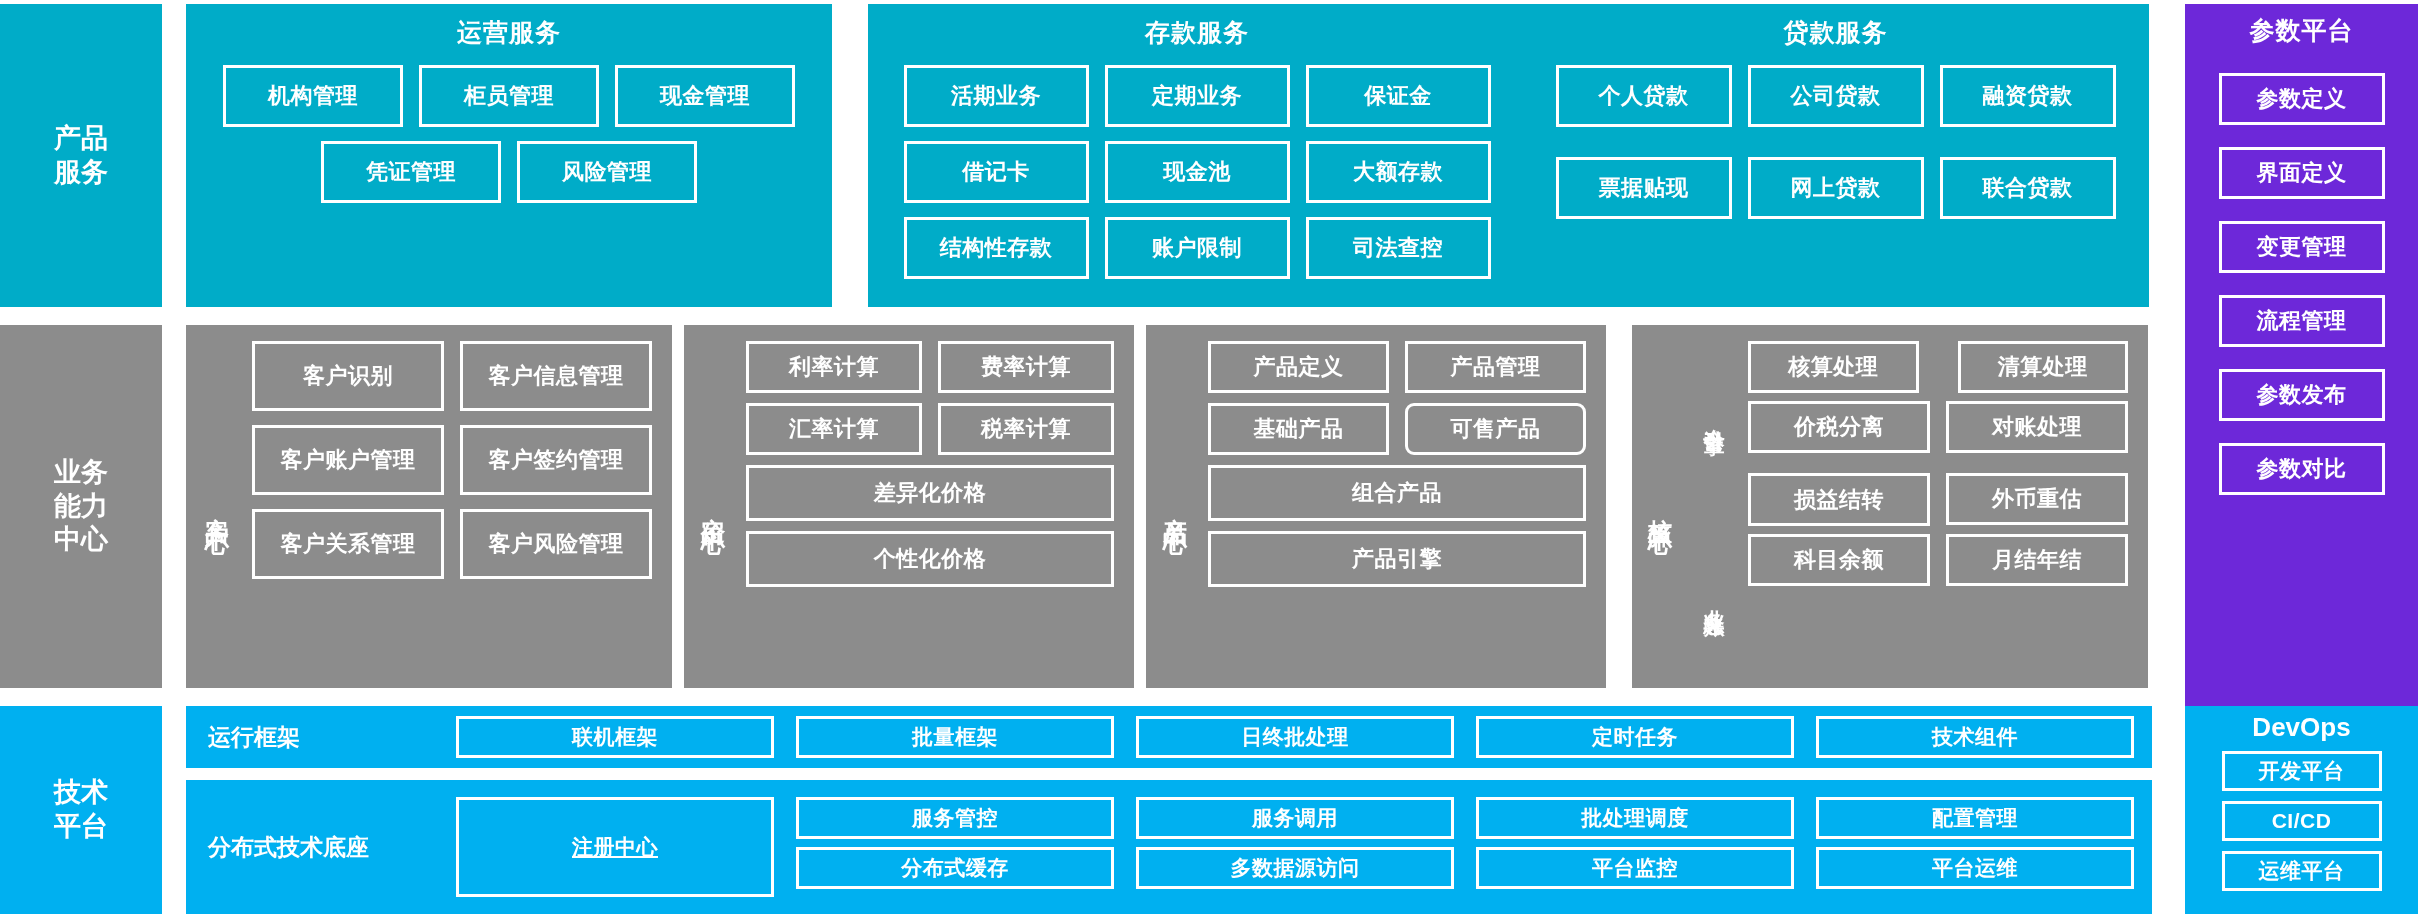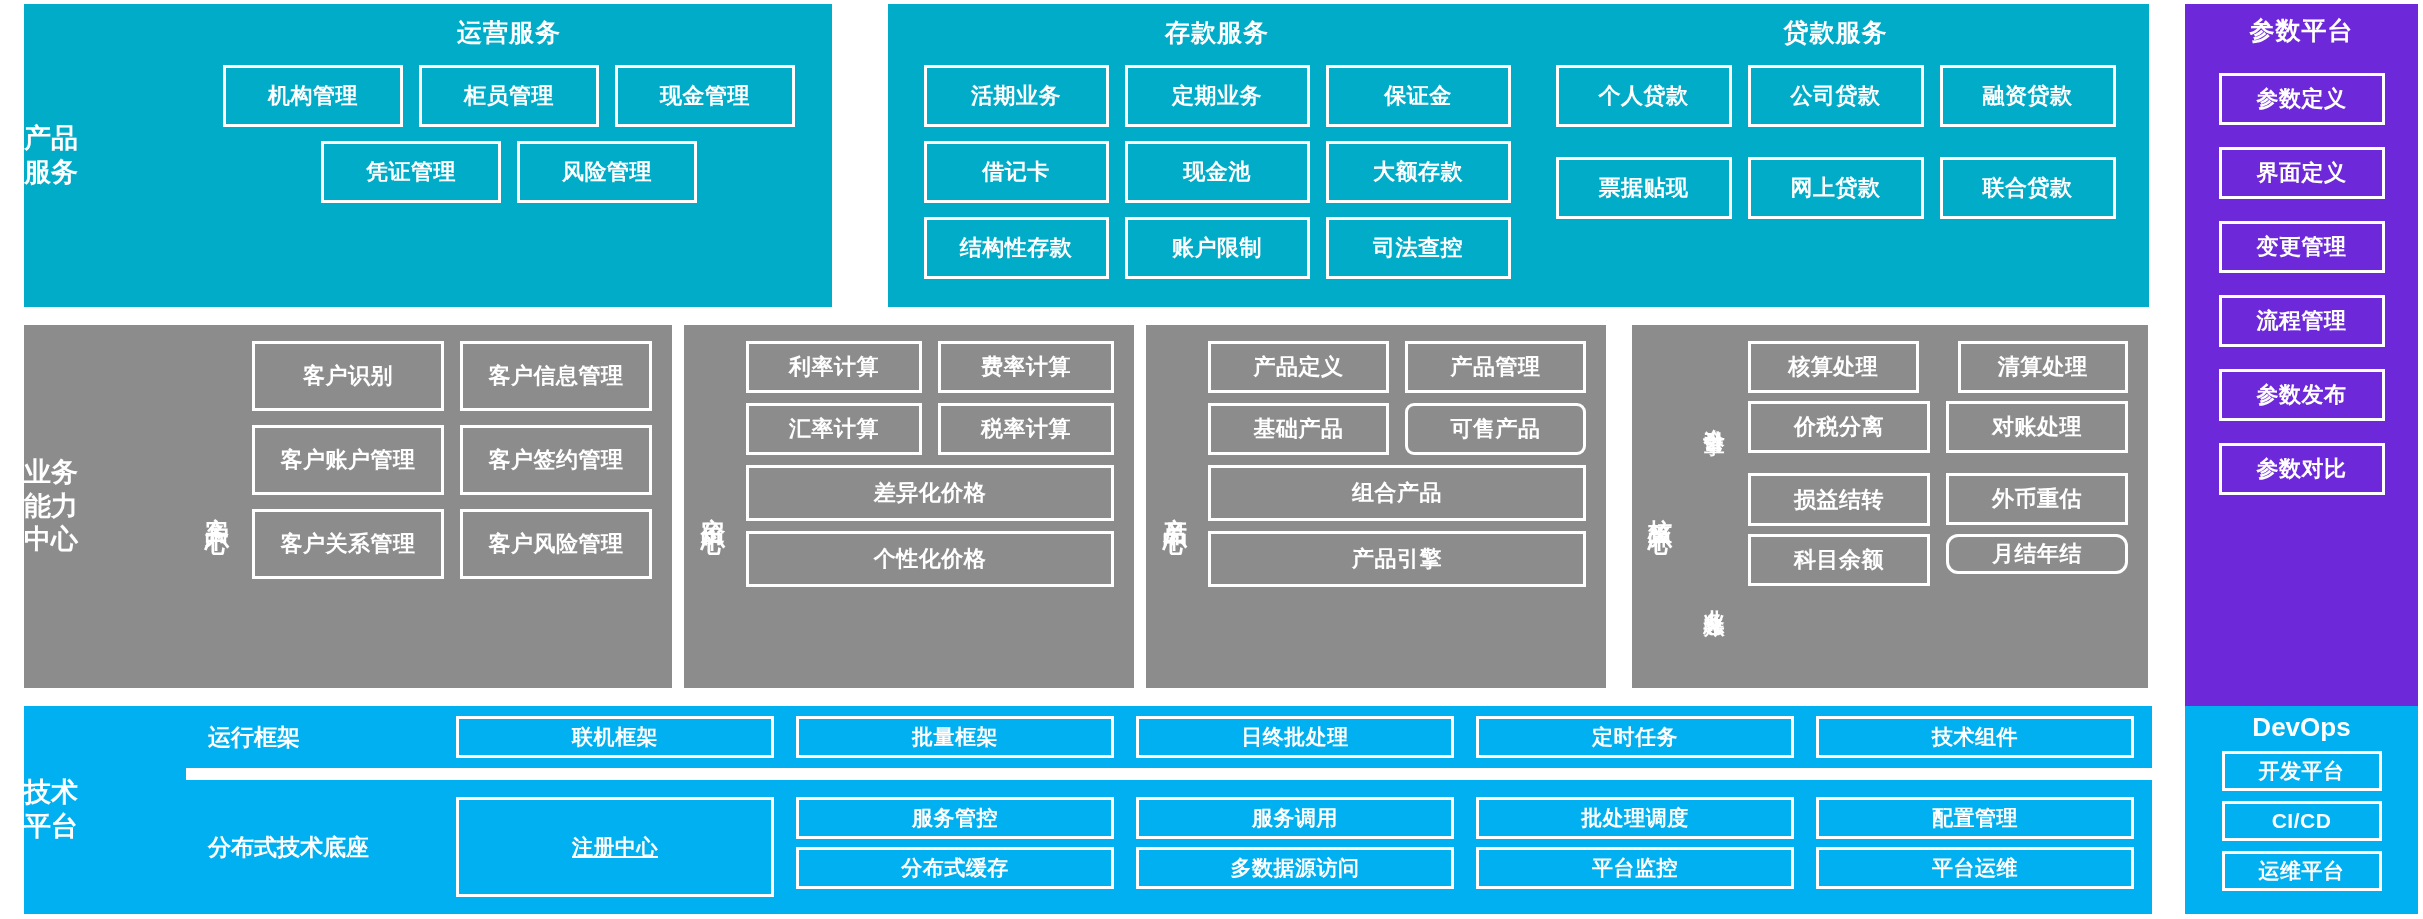--- a/index.html
+++ b/index.html
@@ -7,24 +7,23 @@
     width: 2423px; height: 919px;
     background: #ffffff;
     font-family: "Liberation Sans", "DejaVu Sans", sans-serif;
     overflow: hidden;
   }
   .page { position: relative; width: 2423px; height: 919px; }
 
   
   .band { position: absolute; display: flex; }
   .side-label {
-    display: flex; align-items: center; justify-content: flex-start;
+    display: flex; align-items: center; justify-content: center;
     color: #ffffff; font-weight: bold; text-align: center;
     line-height: 1.25;
-    margin-left: 24px;
   }
   .grp-title {
     color: #ffffff; font-weight: bold; text-align: center;
     font-size: 25px; letter-spacing: 1px;
   }
   .cell {
     border: 3px solid #ffffff;
     color: #ffffff; font-weight: bold;
     display: flex; align-items: center; justify-content: center;
     text-align: center; font-size: 22px; letter-spacing: .5px;
@@ -41,21 +40,21 @@
   .r1-side {
     position: absolute; left: 0; top: 4px; width: 162px; height: 303px;
     background: #00ACC8; font-size: 27px;
   }
   .svc-group {
     position: absolute; top: 4px; height: 303px;
     background: #00ACC8;
     padding-top: 12px;
   }
   .svc-ops   { left: 186px;  width: 646px; }
-  .svc-dep   { left: 888px;  width: 658px; }
+  .svc-dep   { left: 868px;  width: 658px; }
   .svc-loan  { left: 1522px; width: 930px; }
   .svc-loan  { width: 627px; }
   .svc-grid { display: flex; flex-wrap: wrap; justify-content: center;
               gap: 14px 16px; padding: 16px 22px 0 22px; }
   .svc-grid .cell { height: 62px; }
   .ops-cell  { width: 180px; }
   .dep-cell  { width: 185px; }
   .loan-cell { width: 176px; }
 
   
@@ -258,21 +257,21 @@
         <div class="ctr-row" style="margin-bottom:20px;">
           <div class="cell" style="height:52px;">价税分离</div>
           <div class="cell" style="height:52px;">对账处理</div>
         </div>
         <div class="ctr-row" style="margin-bottom:8px;">
           <div class="cell" style="height:53px;">损益结转</div>
           <div class="cell" style="height:52px;">外币重估</div>
         </div>
         <div class="ctr-row">
           <div class="cell" style="height:52px;">科目余额</div>
-          <div class="cell" style="height:40px;border-radius:12px;">月结年结</div>
+          <div class="cell" style="height:52px;">月结年结</div>
         </div>
       </div>
     </div>
   </div>
 
   <div class="band r3">
 
     <div class="side-label r3-side">
       <div>
         <div>技术</div>

